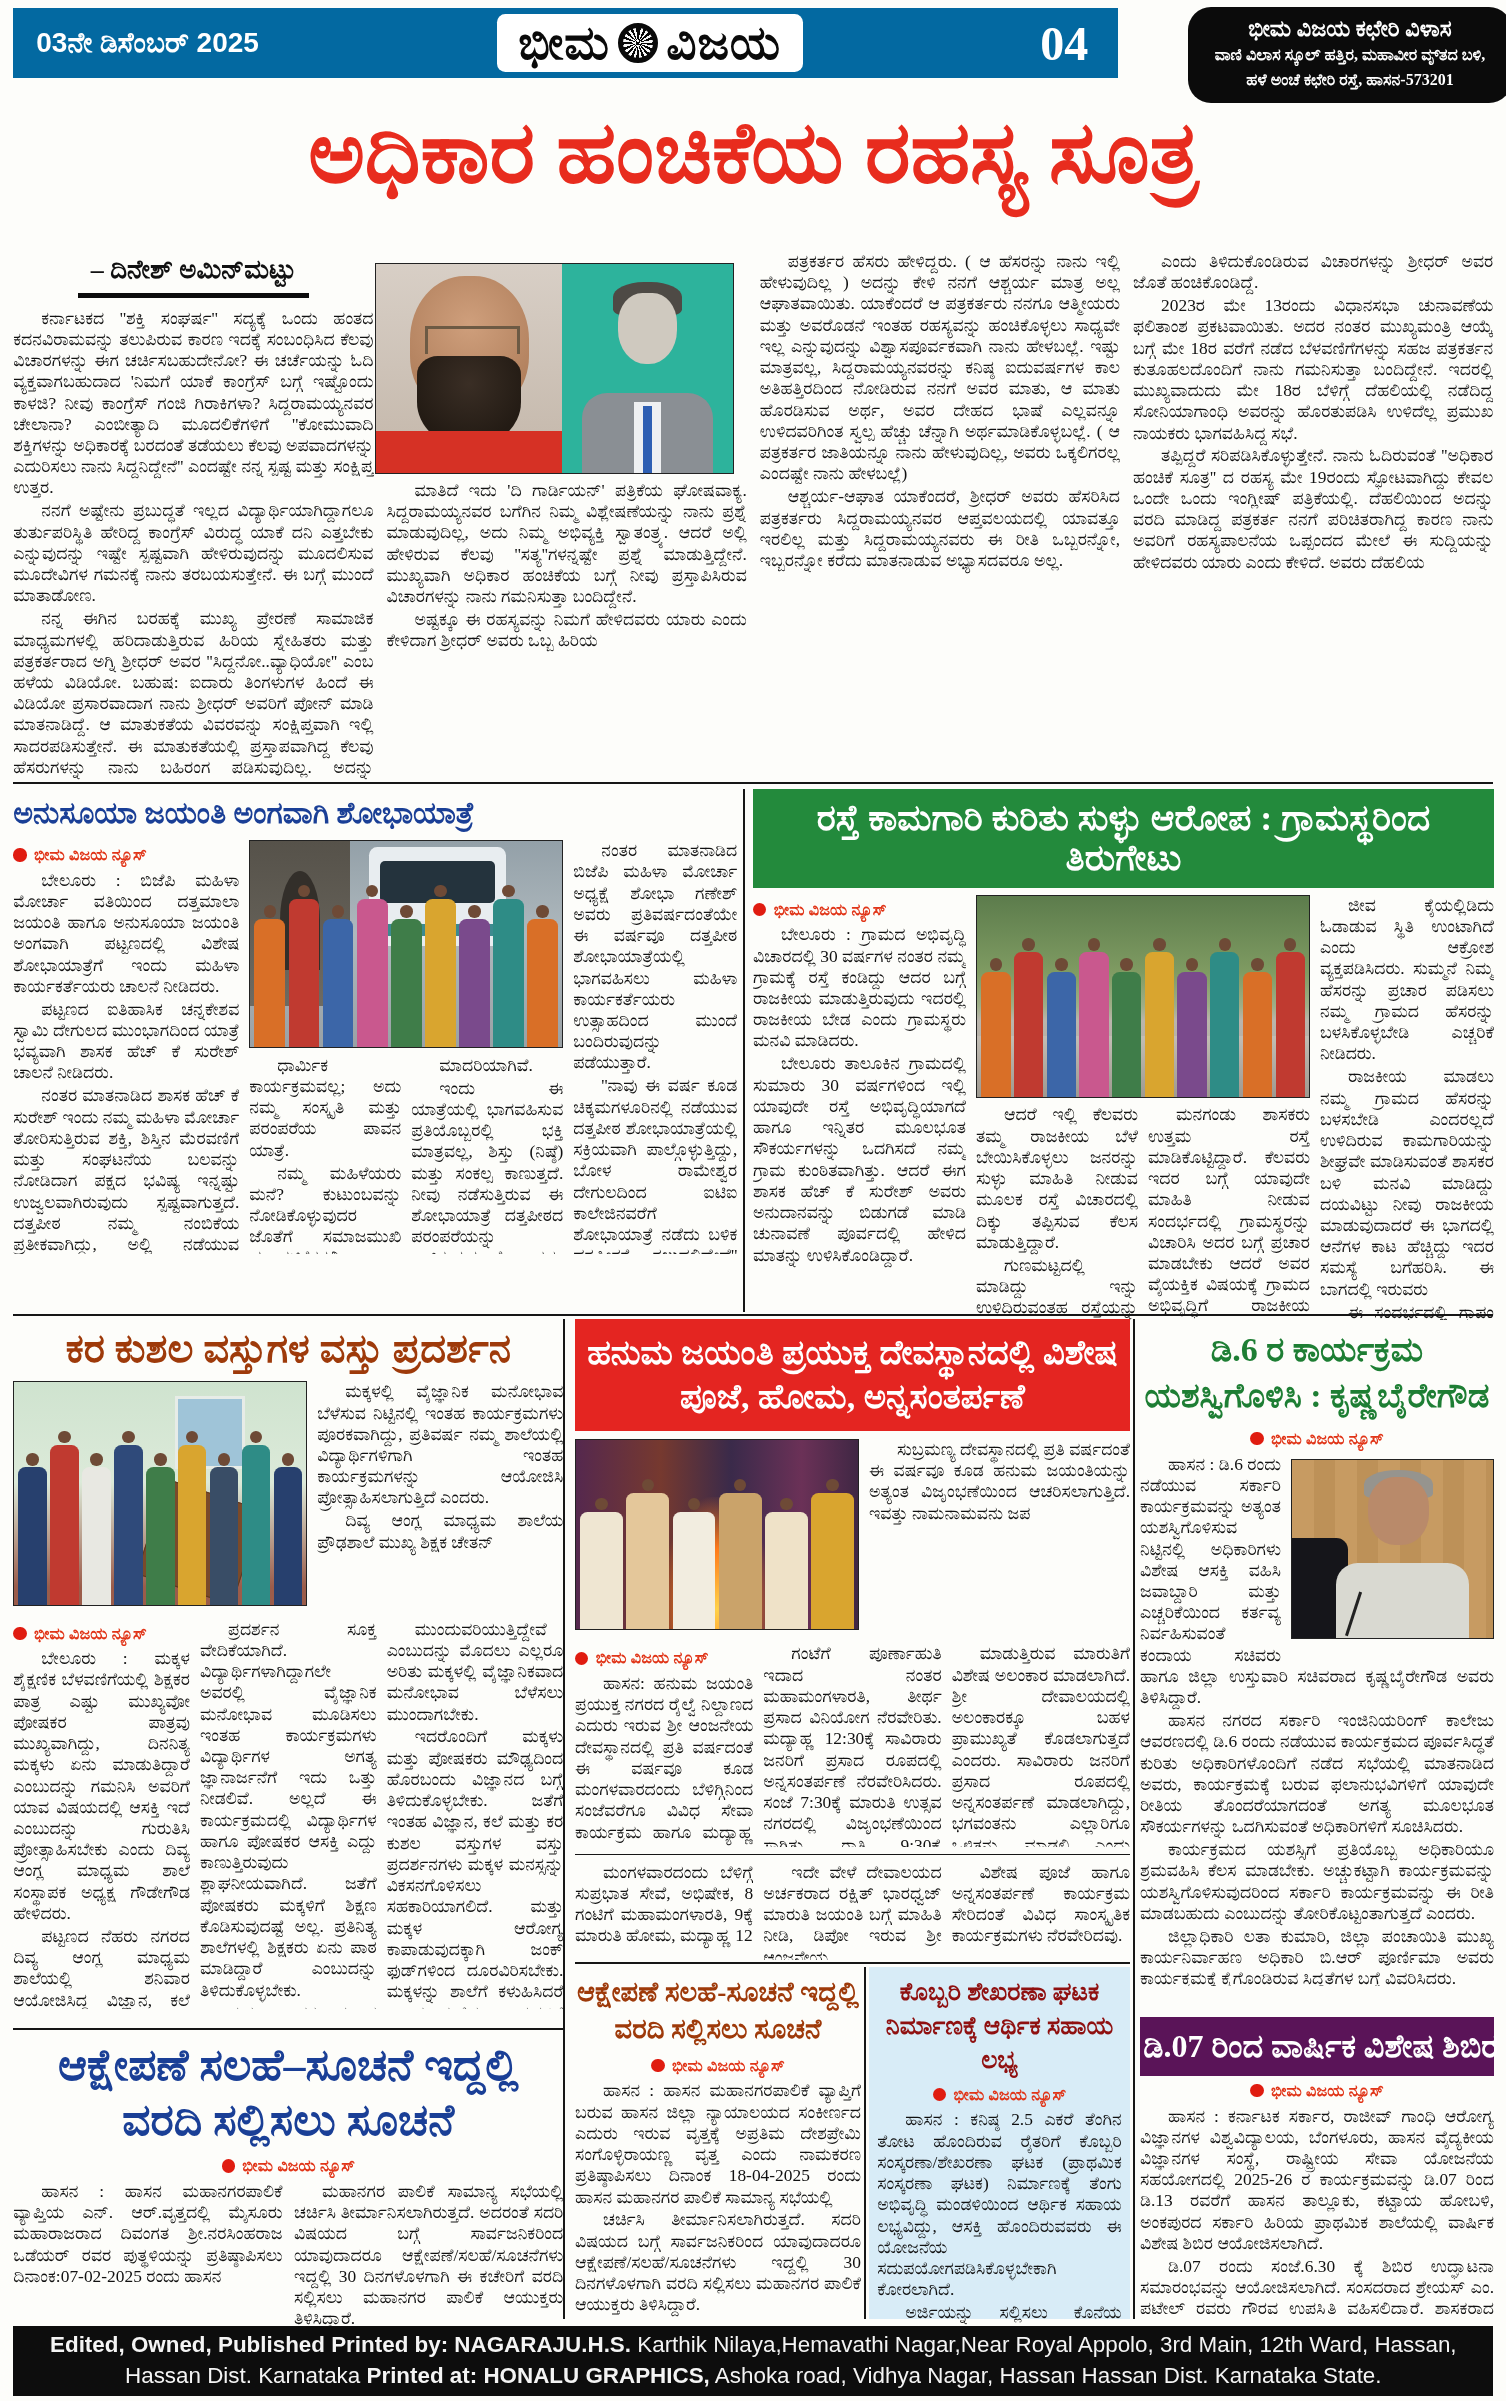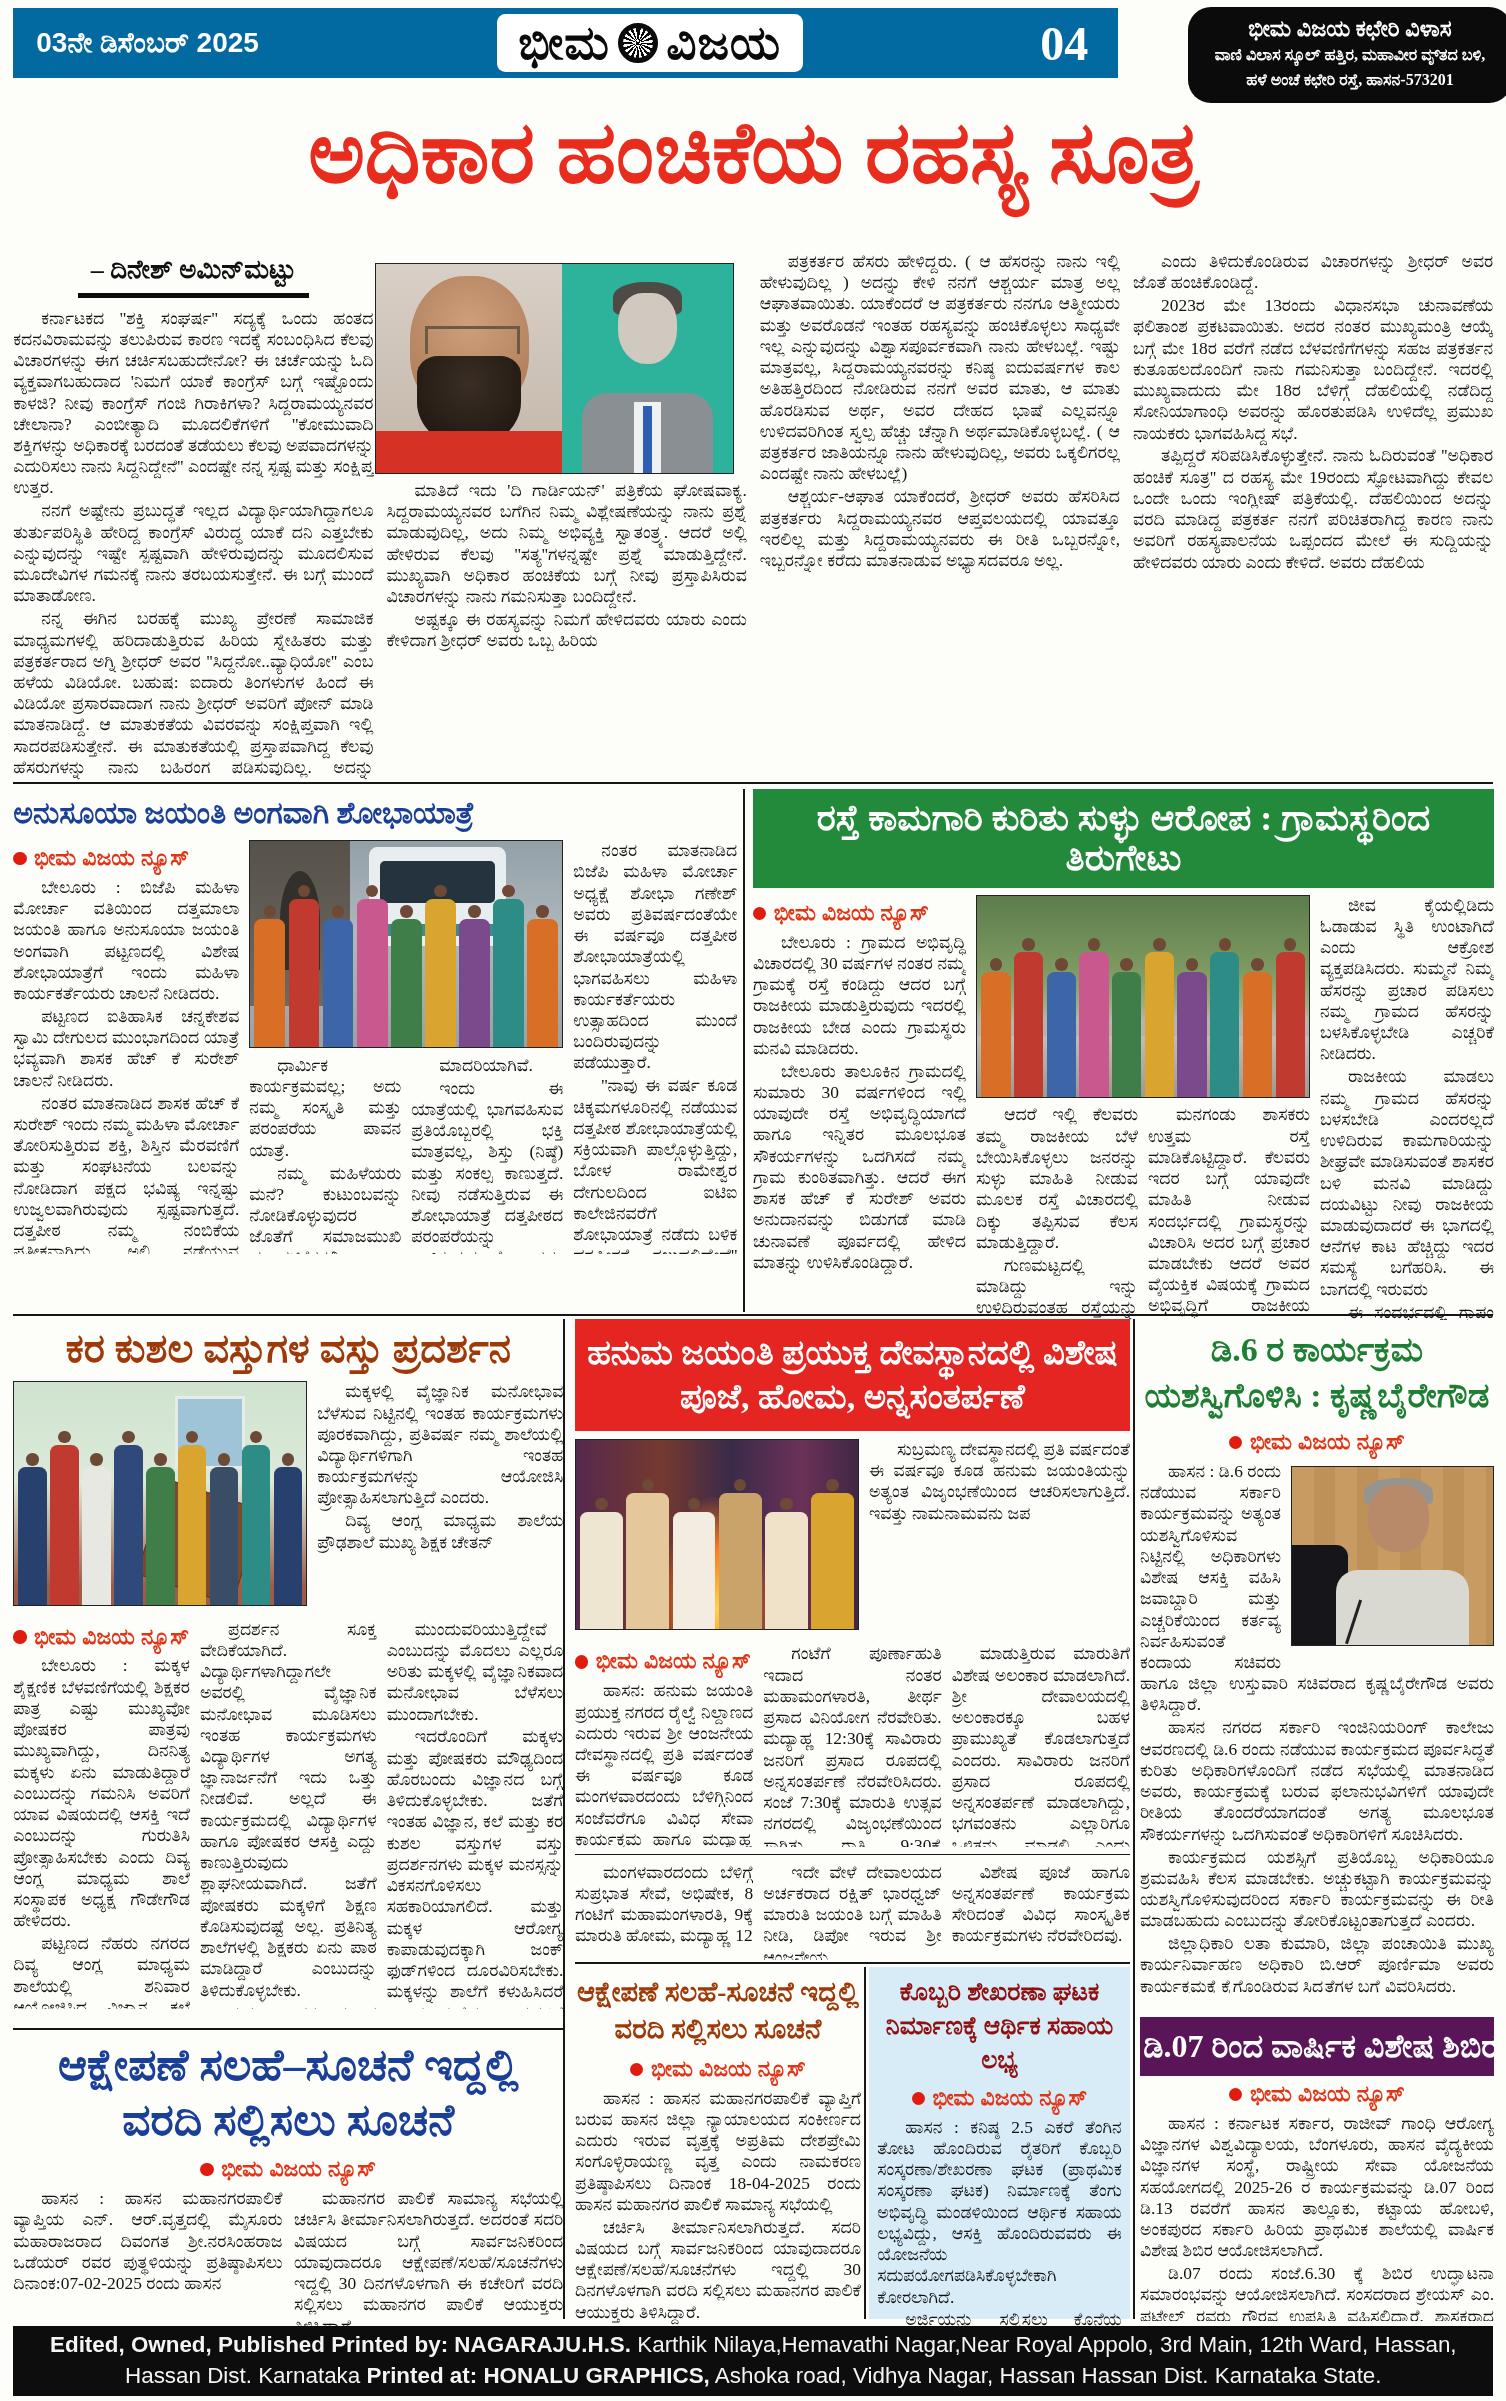--- a/index.html
+++ b/index.html
@@ -25,21 +25,21 @@
   
   .main-headline{position:absolute;left:0;top:98px;width:100%;text-align:center;color:#e82c1e;
                  font-size:86px;font-weight:900;white-space:nowrap;line-height:1.3;font-family:"Liberation Serif",serif;}
 
   
   .list p.para{margin:0 0 1.7px 0;text-indent:28px;text-align:justify;}
   .body-text{font-size:17.4px;line-height:1.22;}
   .col{overflow:hidden;}
   .byline{display:flex;align-items:center;gap:7.5px;margin:5px 0 5px 0;}
   .byline .dot{width:13.3px;height:13.3px;border-radius:50%;background:#e01c10;flex:0 0 auto;}
-  .byline .byline-text{color:#e13518;font-weight:bold;font-size:22px;font-family:"Liberation Sans",sans-serif;white-space:nowrap;}
+  .byline .byline-text{color:#e13518;font-weight:bold;font-size:16px;font-family:"Liberation Sans",sans-serif;white-space:nowrap;}
 
   
   .vrule{position:absolute;width:1.7px;background:#161616;}
   .hrule{position:absolute;height:1.7px;background:#161616;}
 
   
   .main-article{position:absolute;left:13.3px;top:251px;width:1480px;height:530px;}
   .main-cols{display:flex;gap:13px;height:100%;}
   .main-cols .col{flex:1;}
   .main-byline-wrap{text-align:center;margin:3.3px 0 10px 0;}

